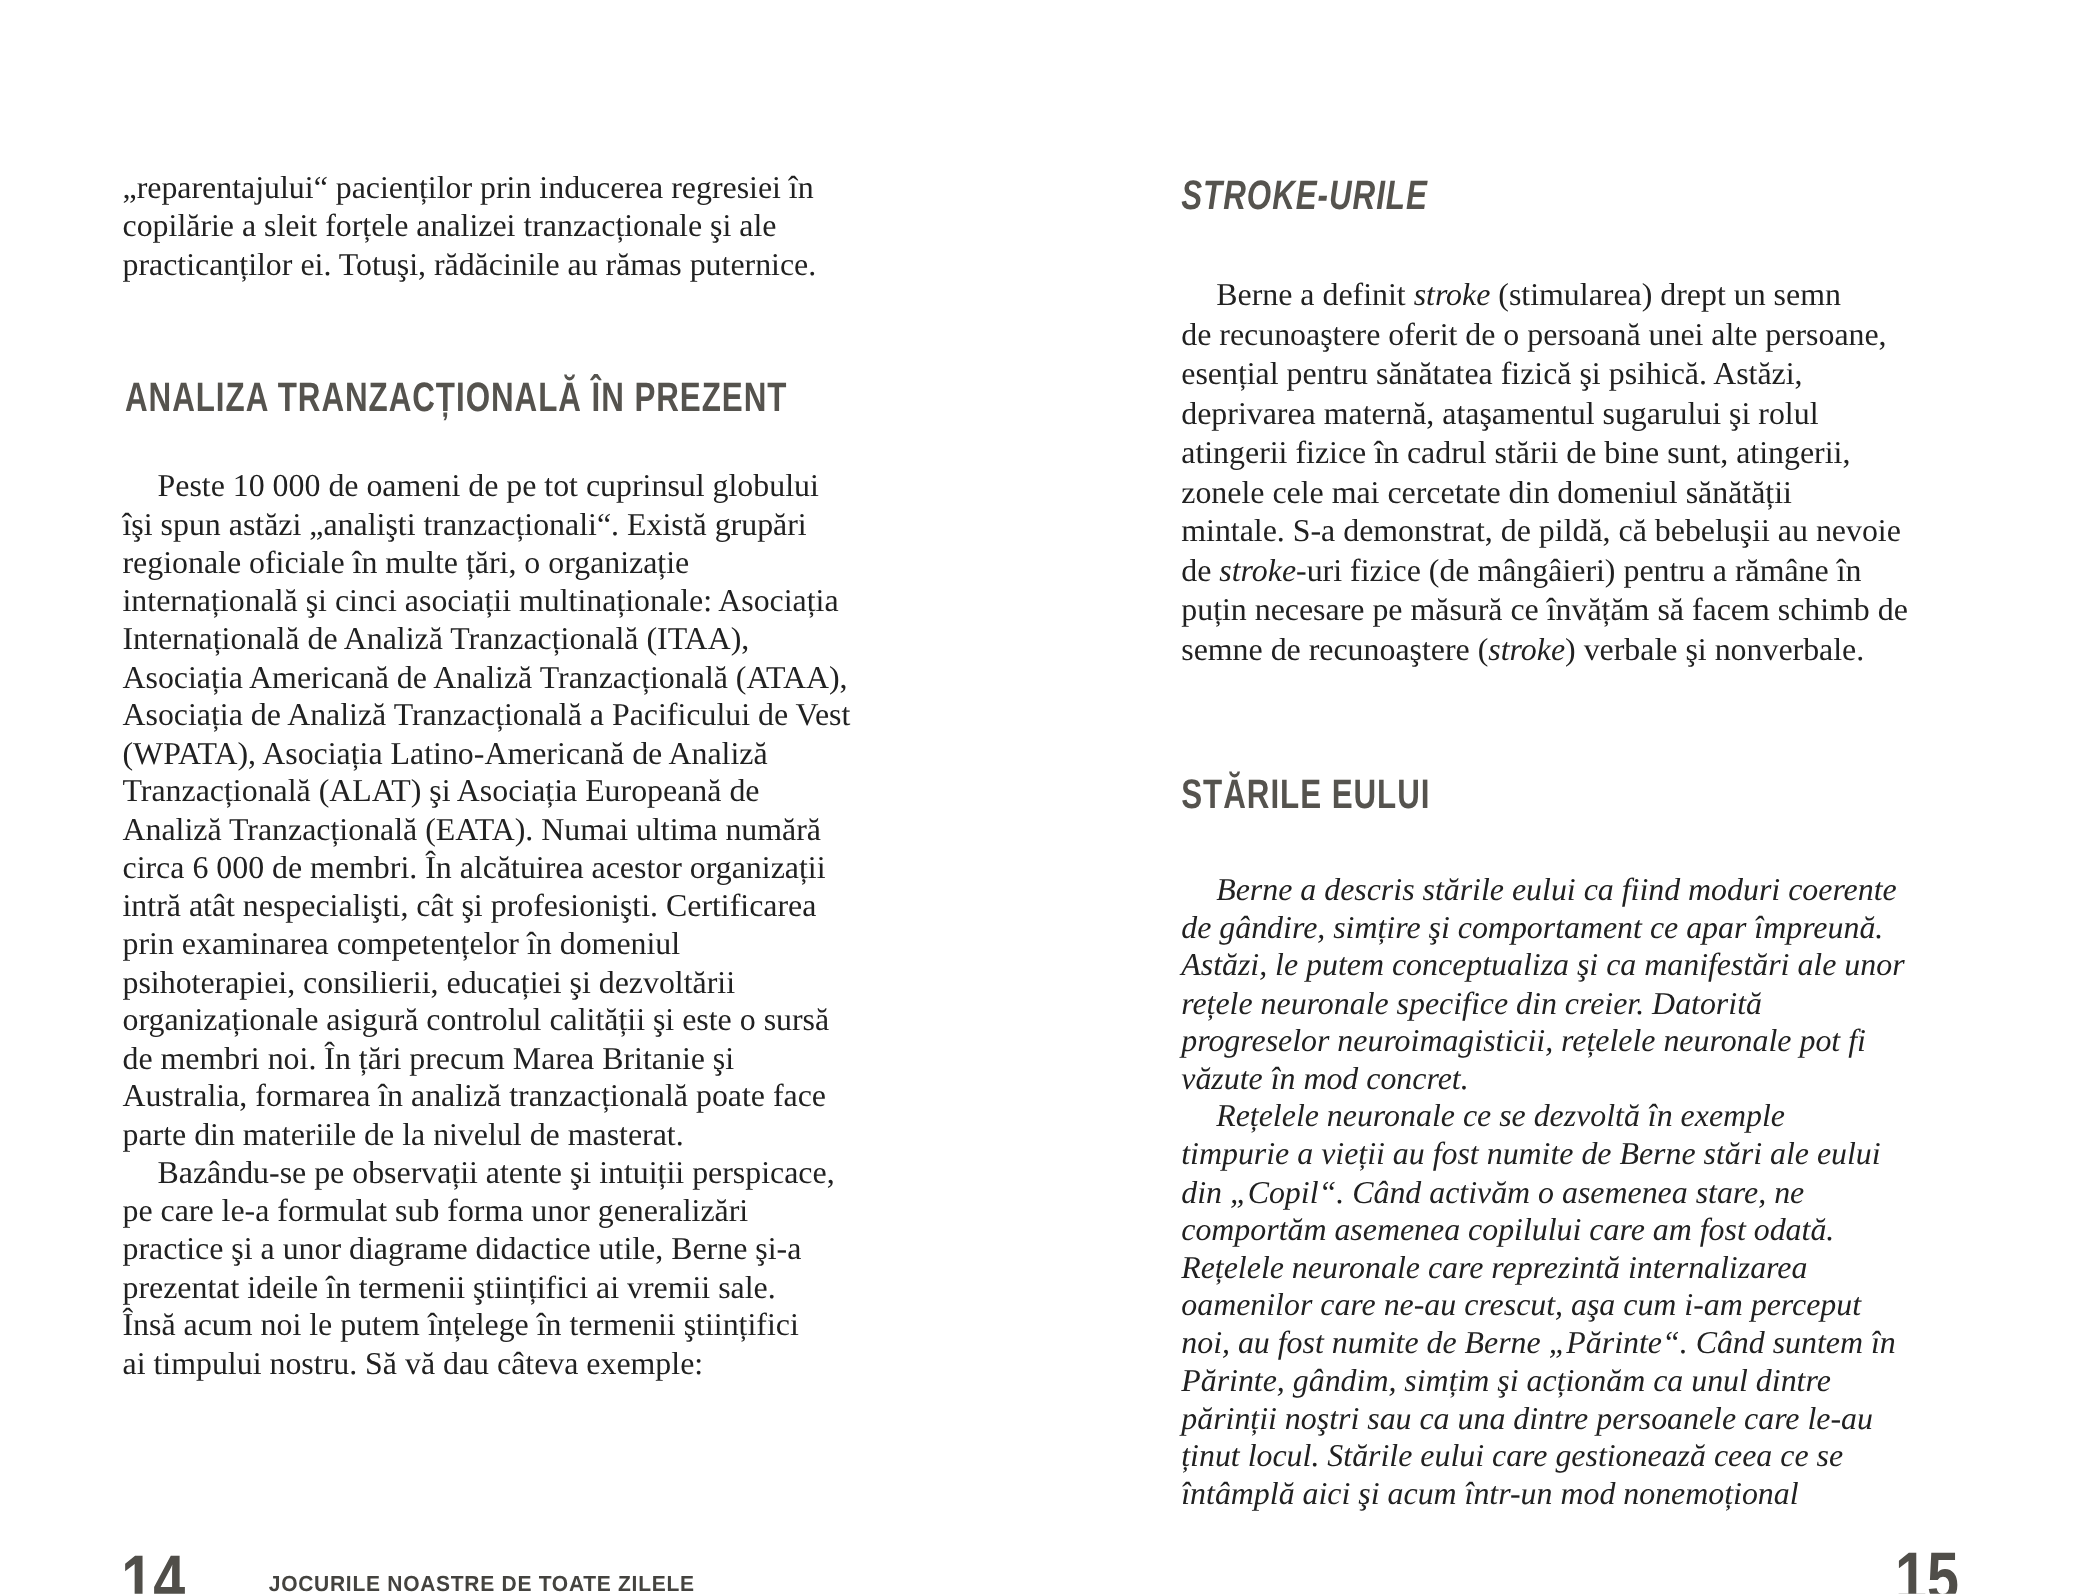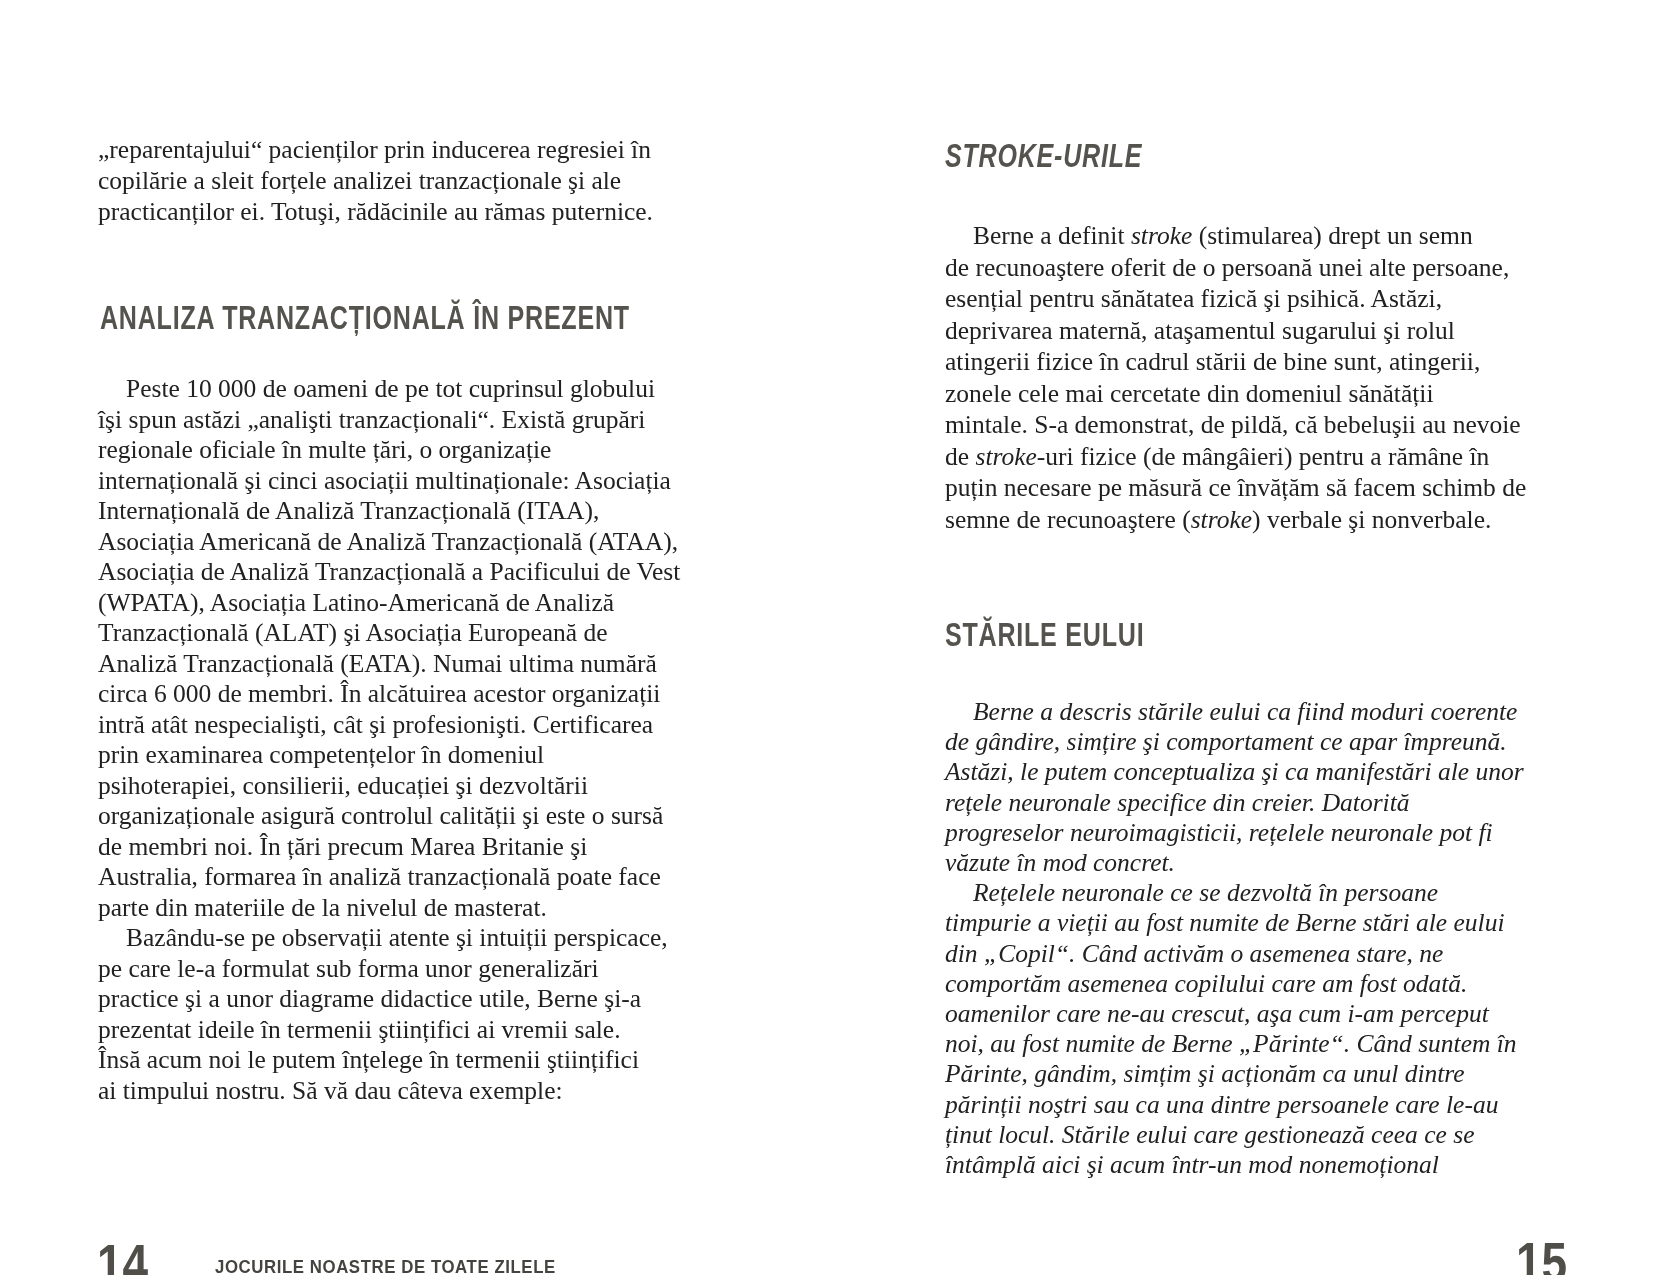--- a/index.html
+++ b/index.html
@@ -128,24 +128,25 @@
 
   <h2 class="stencil stencil-heading" id="heading-stari" style="margin:0;">STĂRILE EULUI</h2>
 
   <div class="textblock" id="para-stari">
       <div class="line indent"><span>Berne a descris stările eului ca fiind moduri coerente</span></div>
       <div class="line"><span>de gândire, simțire şi comportament ce apar împreună.</span></div>
       <div class="line"><span>Astăzi, le putem conceptualiza şi ca manifestări ale unor</span></div>
       <div class="line"><span>rețele neuronale specifice din creier. Datorită</span></div>
       <div class="line"><span>progreselor neuroimagisticii, rețelele neuronale pot fi</span></div>
       <div class="line"><span>văzute în mod concret.</span></div>
-      <div class="line indent"><span>Rețelele neuronale ce se dezvoltă în persoane</span></div>
+      <div class="line indent"><span>Rețelele neuronale ce se dezvoltă în exemple</span></div>
       <div class="line"><span>timpurie a vieții au fost numite de Berne stări ale eului</span></div>
       <div class="line"><span>din „Copil“. Când activăm o asemenea stare, ne</span></div>
       <div class="line"><span>comportăm asemenea copilului care am fost odată.</span></div>
+      <div class="line"><span>Rețelele neuronale care reprezintă internalizarea</span></div>
       <div class="line"><span>oamenilor care ne-au crescut, aşa cum i-am perceput</span></div>
       <div class="line"><span>noi, au fost numite de Berne „Părinte“. Când suntem în</span></div>
       <div class="line"><span>Părinte, gândim, simțim şi acționăm ca unul dintre</span></div>
       <div class="line"><span>părinții noştri sau ca una dintre persoanele care le-au</span></div>
       <div class="line"><span>ținut locul. Stările eului care gestionează ceea ce se</span></div>
       <div class="line"><span>întâmplă aici şi acum într-un mod nonemoțional</span></div>
     </div>
 
   <div class="stencil pagenum" id="pagenum-right">15</div>
 </section>

